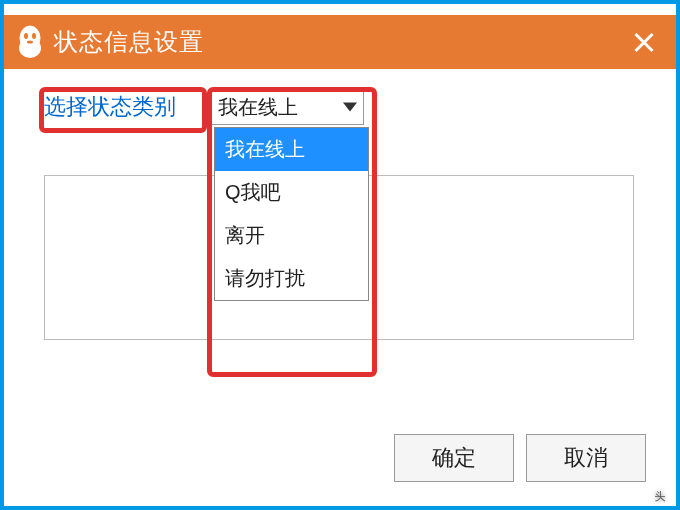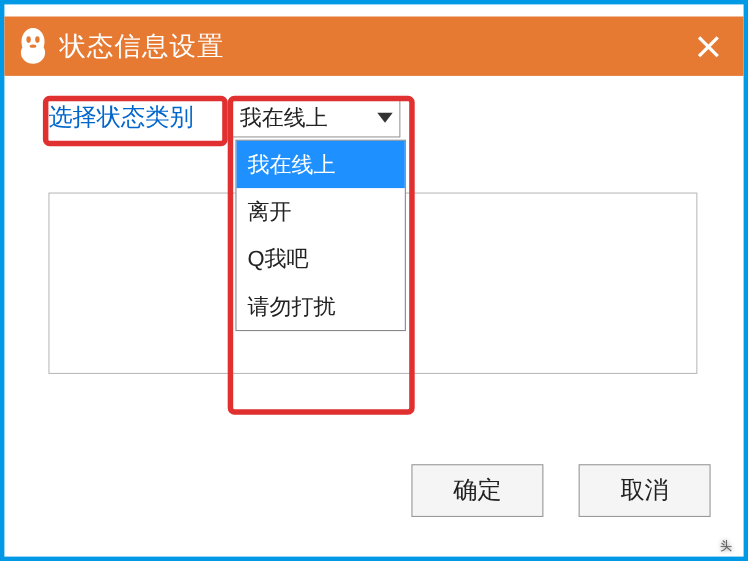--- a/index.html
+++ b/index.html
@@ -147,24 +147,24 @@
   .textarea-box {
     margin-top: 50px;
     border: 1px solid #bbb;
     width: 590px;
     height: 165px;
     background: #fff;
   }
 
   .button-row {
     position: absolute;
-    bottom: 36px;
+    bottom: 24px;
     right: 30px;
     display: flex;
-    gap: 32px;
+    gap: 12px;
   }
   .btn {
     border: 1px solid #999;
     background: #f5f5f5;
     padding: 8px 0;
     width: 120px;
     text-align: center;
     font-size: 22px;
     color: #222;
     cursor: pointer;
@@ -220,22 +220,22 @@
       <span class="label">选择状态类别</span>
       <div class="select-box">
         <span>我在线上</span>
         <span class="arrow"></span>
       </div>
     </div>
 
 
     <div class="dropdown">
       <div class="dropdown-item selected">我在线上</div>
+      <div class="dropdown-item">Q我吧</div>
       <div class="dropdown-item">离开</div>
-      <div class="dropdown-item">Q我吧</div>
       <div class="dropdown-item">请勿打扰</div>
     </div>
 
     <div class="textarea-box"></div>
 
     <div class="button-row">
       <div class="btn">确定</div>
       <div class="btn">取消</div>
     </div>
   </div>

